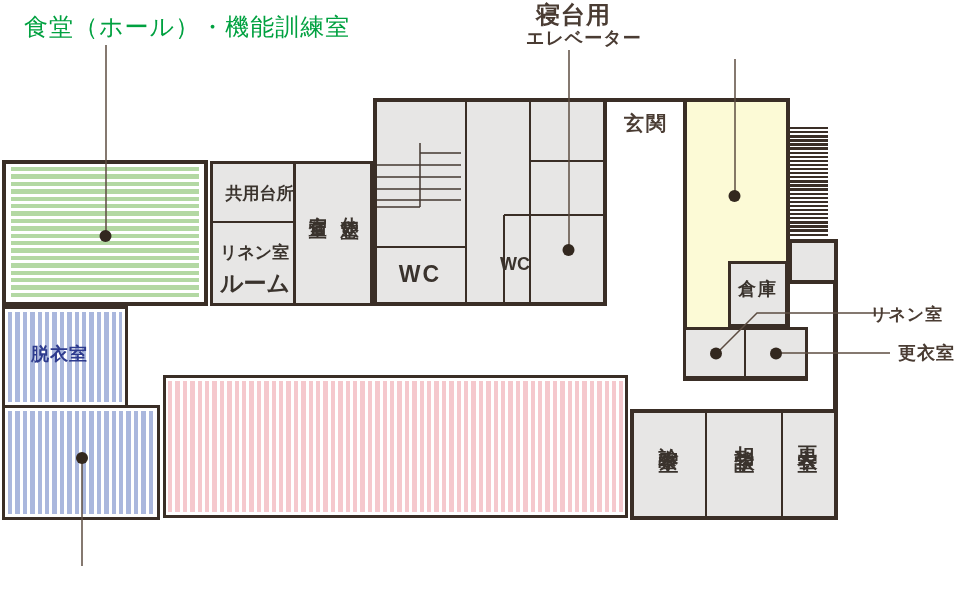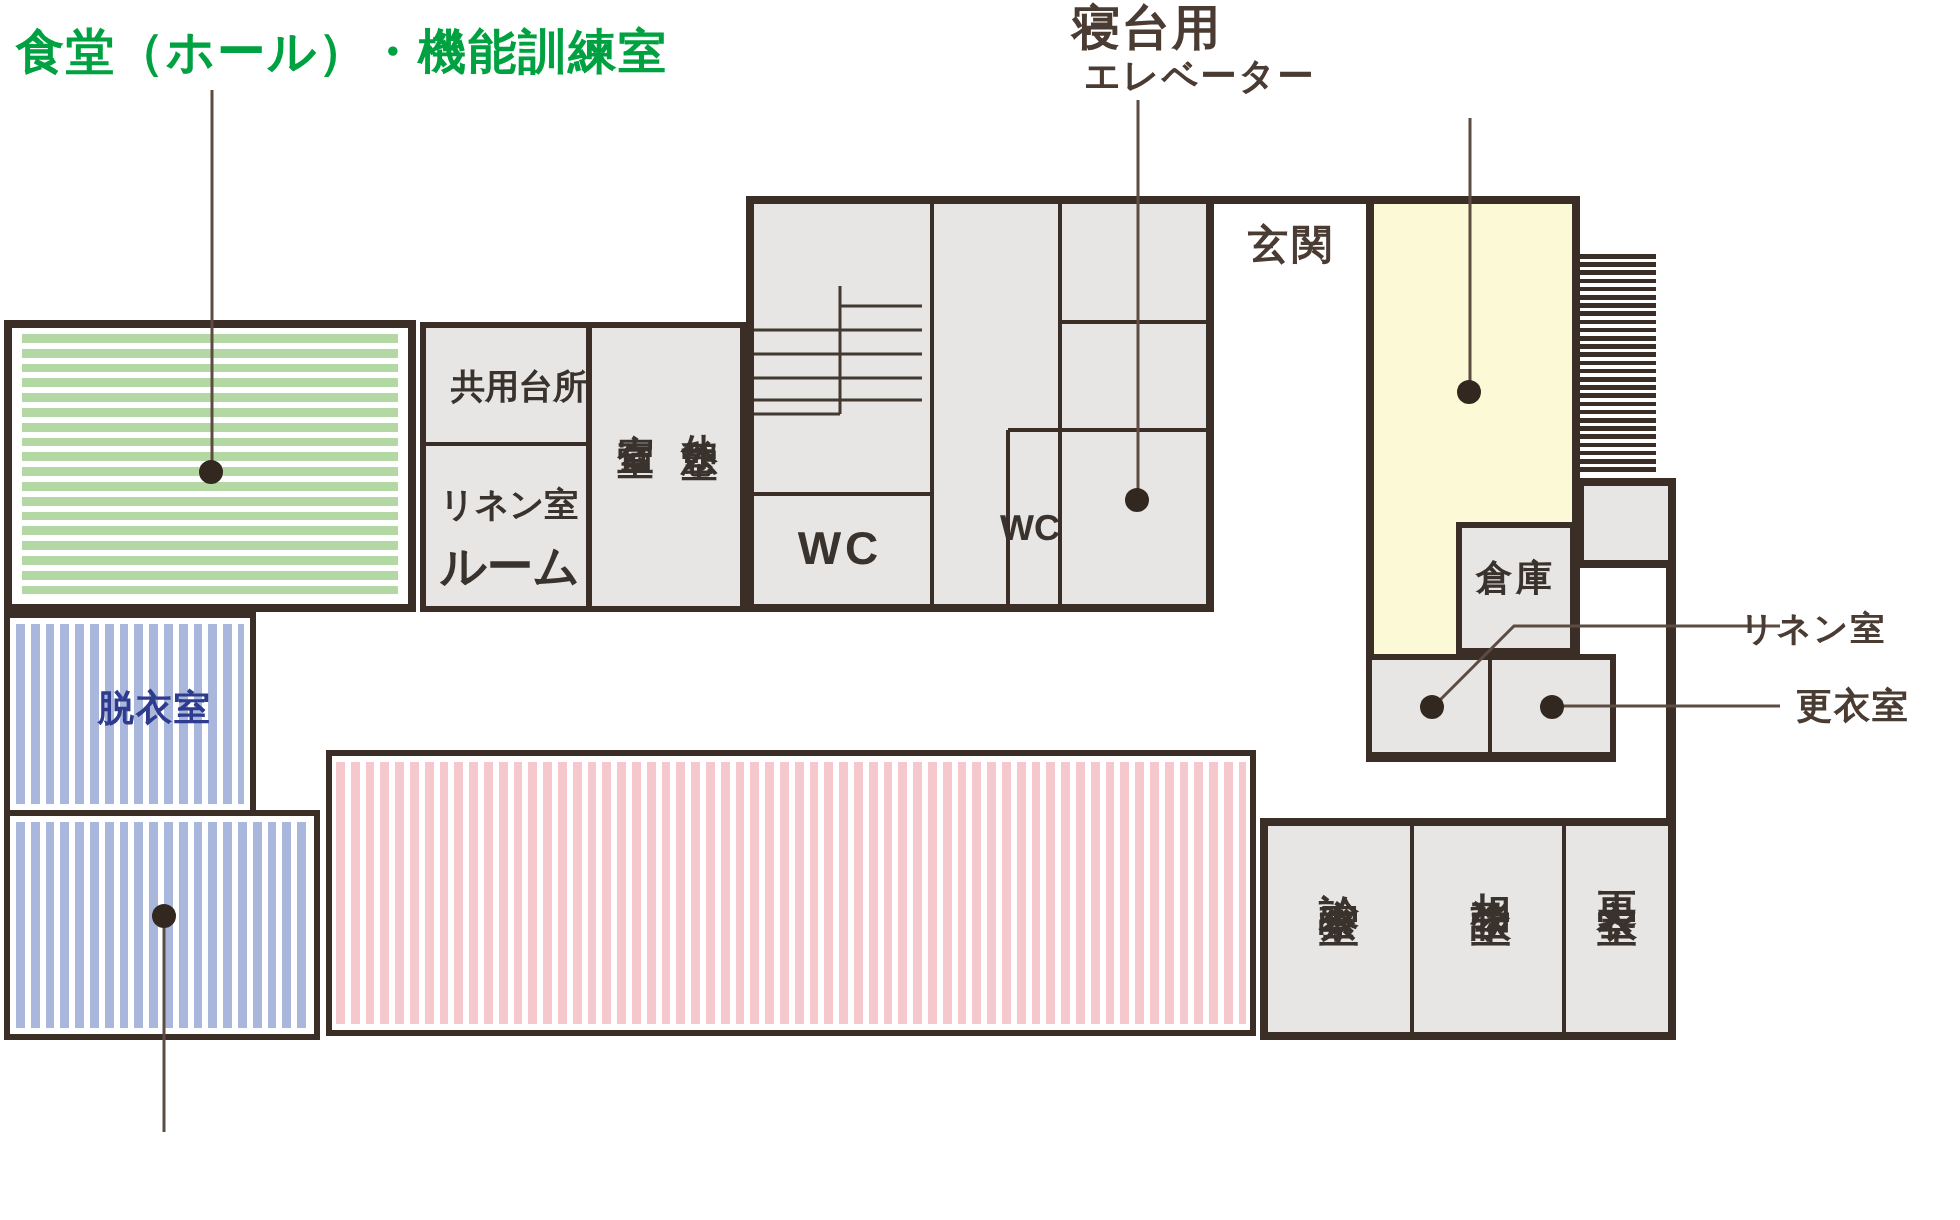--- a/index.html
+++ b/index.html
@@ -79,41 +79,41 @@
     <g fill="#33281f">
       <circle cx="105.5" cy="236" r="6"></circle>
       <circle cx="568.5" cy="250" r="6"></circle>
       <circle cx="734.5" cy="196" r="6"></circle>
       <circle cx="716" cy="353.5" r="6"></circle>
       <circle cx="776" cy="353.5" r="6"></circle>
       <circle cx="82" cy="458" r="6"></circle>
     </g>
   </svg>
 
-  <div class="lbl" style="left:8px;top:13px;font-size:24px;font-weight:700;color:var(--dining-label-green,#00a140);letter-spacing:1px;">食堂（ホール）・機能訓練室</div>
+  <div class="lbl" style="left:24px;top:13px;font-size:24px;font-weight:400;color:var(--dining-label-green,#00a140);letter-spacing:1px;">食堂（ホール）・機能訓練室</div>
 
   <div class="lbl annot" style="left:536px;top:1px;font-size:24px;letter-spacing:1px;">寝台用</div>
-  <div class="lbl annot" style="left:526px;top:28px;font-size:18px;letter-spacing:1px;margin-left:16px;">エレベーター</div>
+  <div class="lbl annot" style="left:526px;top:28px;font-size:18px;letter-spacing:1px;">エレベーター</div>
 
   <div class="lbl annot" style="left:624px;top:112px;font-size:20px;letter-spacing:2px;">玄関</div>
 
   <div class="lbl" style="left:211px;top:184px;width:97px;text-align:center;font-size:17px;">共用台所</div>
   <div class="lbl" style="left:220px;top:243px;font-size:17px;">リネン室</div>
   <div class="lbl" style="left:220px;top:270px;font-size:23px;">ルーム</div>
 
   <div class="lbl vlbl" style="left:307px;top:202px;font-size:18px;letter-spacing:2px;">宿直室</div>
   <div class="lbl vlbl" style="left:339px;top:203px;font-size:18px;letter-spacing:2px;">休憩室</div>
 
   <div class="lbl" style="left:395px;top:261px;width:50px;text-align:center;font-size:23px;letter-spacing:2px;">WC</div>
   <div class="lbl" style="left:496px;top:254px;width:38px;text-align:center;font-size:18px;">WC</div>
 
   <div class="lbl" style="left:728px;top:279px;width:60px;text-align:center;font-size:18px;letter-spacing:2px;">倉庫</div>
 
   <div class="lbl annot" style="left:870px;top:305px;font-size:17px;font-weight:600;letter-spacing:1px;">リネン室</div>
   <div class="lbl annot" style="left:898px;top:343px;font-size:18px;font-weight:600;letter-spacing:1px;">更衣室</div>
 
-  <div class="lbl" style="left:31px;top:344px;font-size:18px;font-weight:700;color:var(--bath-label-navy,#2e3b8e);letter-spacing:1px;margin-left:18px;">脱衣室</div>
+  <div class="lbl" style="left:31px;top:344px;font-size:18px;font-weight:700;color:var(--bath-label-navy,#2e3b8e);letter-spacing:1px;">脱衣室</div>
 
   <div class="lbl vlbl" style="left:657px;top:430px;font-size:20px;letter-spacing:3px;">診察室</div>
   <div class="lbl vlbl" style="left:733px;top:430px;font-size:20px;letter-spacing:3px;">相談室</div>
   <div class="lbl vlbl" style="left:796px;top:430px;font-size:20px;letter-spacing:3px;">更衣室</div>
 
 </div>
 
 </body></html>

